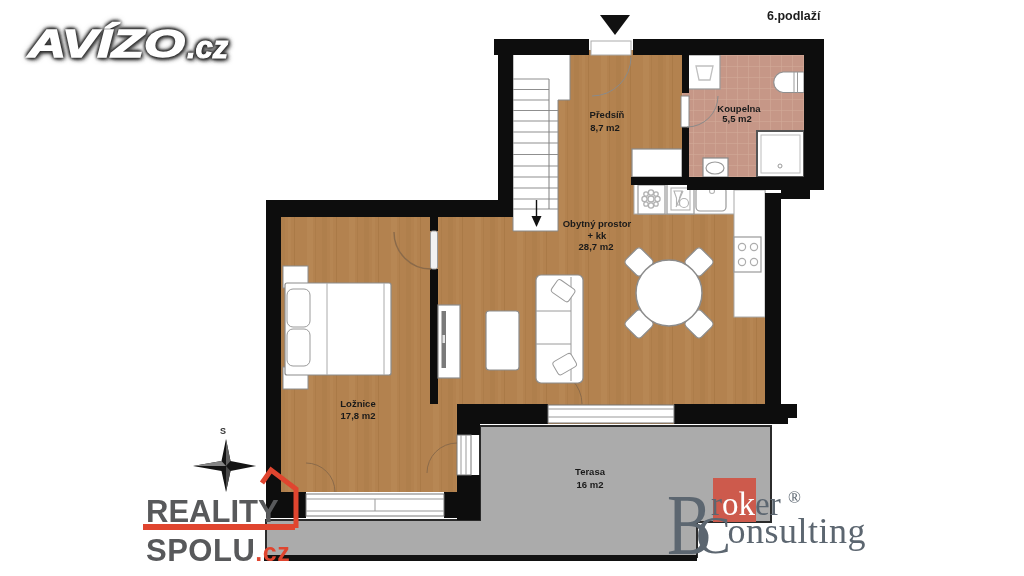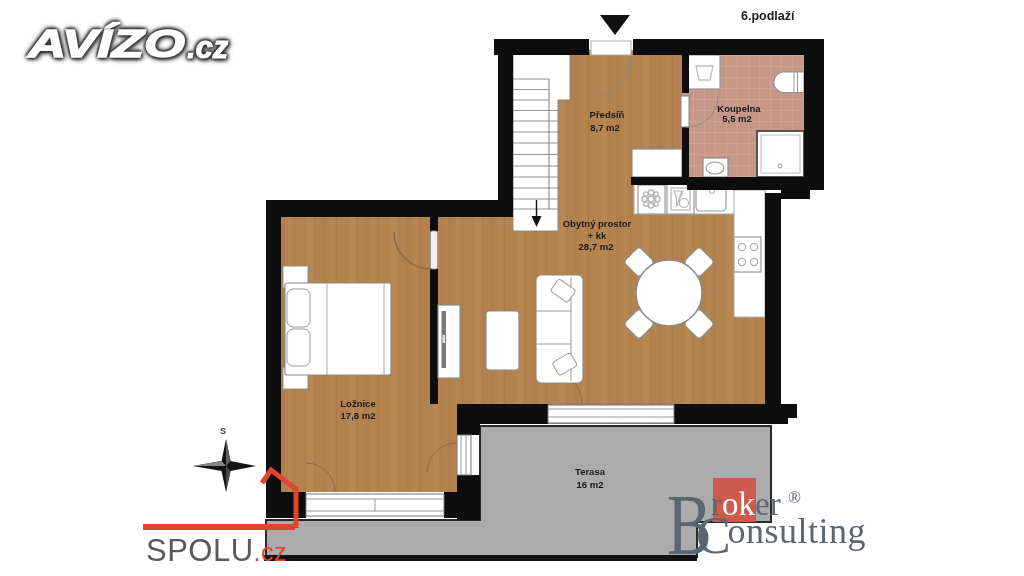--- a/index.html
+++ b/index.html
@@ -237,36 +237,37 @@
 <text x="358" y="419">17,8 m2</text>
 
 <text x="590" y="475">Terasa</text>
 <text x="590" y="488">16 m2</text>
 </g>
 </svg>
 
 <div class="abs" style="left:28px;top:24px;font-weight:bold;font-style:italic;font-size:39px;line-height:1;color:#ffffff;-webkit-text-stroke:1.5px #ffffff;text-shadow:0 0 1px #2c2c2c,0 0 2px #2c2c2c,0 0 2px #303030,0 0 3px #303030,0 0 3px #333,0 0 3px #383838,0 0 4px #3a3a3a,0 0 4px #3a3a3a,0 0 5px #454545,0 0 5px #454545,2px 2px 5px #555,0 0 6px #4e4e4e;white-space:nowrap;transform:scaleX(1.35);transform-origin:0 0">AVÍZO</div>
 <div class="abs" style="left:187px;top:31.5px;font-weight:bold;font-style:italic;font-size:31px;line-height:1;color:#ffffff;-webkit-text-stroke:1px #ffffff;text-shadow:0 0 1px #2c2c2c,0 0 2px #2c2c2c,0 0 2px #303030,0 0 3px #303030,0 0 3px #333,0 0 3px #383838,0 0 4px #3a3a3a,0 0 4px #3a3a3a,0 0 5px #454545,0 0 5px #454545,2px 2px 5px #555,0 0 6px #4e4e4e;white-space:nowrap">.cz</div>
 
-<div class="abs" style="left:741px;top:9px;font-weight:bold;font-size:12.5px;color:#1c1c1c">6.podlaží</div>
+<div class="abs" style="left:767px;top:9px;font-weight:bold;font-size:12.5px;color:#1c1c1c">6.podlaží</div>
 
 <div class="abs" style="left:140px;top:420px;width:180px;height:150px">
 <svg width="180" height="150" viewBox="0 0 180 150">
 
 <text x="83" y="14" font-family="Liberation Sans, sans-serif" font-size="9" font-weight="bold" fill="#333333" text-anchor="middle">S</text>
 <polygon points="86,19 90.5,41 116,46 90.5,51 86,72 81.5,51 53,46 81.5,41" fill="#141414"></polygon>
 <polygon points="86,19 90.5,41 86,46" fill="#606060"></polygon>
 <polygon points="53,46 81.5,41 86,46" fill="#858585"></polygon>
 <polygon points="86,72 86,46 90.5,51" fill="#4a4a4a"></polygon>
 </svg>
 
+<div class="abs" style="left:6px;top:74px;font-size:31px;font-weight:bold;color:#58595b;letter-spacing:0px">REALITY</div>
 
 <div class="abs" style="left:3px;top:104px;width:152px;height:6px;background:#e0452f"></div>
 
-<div class="abs" style="left:6px;top:113px;font-size:31px;font-weight:normal;color:#58595b;letter-spacing:0.5px;white-space:nowrap">SPOLU<span style="color:#e0452f;font-size:25px">.cz</span></div>
+<div class="abs" style="left:6px;top:113px;font-size:31px;font-weight:bold;color:#58595b;letter-spacing:0.5px;white-space:nowrap">SPOLU<span style="color:#e0452f;font-size:25px">.cz</span></div>
 </div>
 
 <svg class="abs" style="left:250px;top:460px" width="55" height="75" viewBox="0 0 55 75">
 <polyline points="12,23 21,10 46,29 46,68" fill="none" stroke="#e0452f" stroke-width="5"></polyline>
 </svg>
 
 <div class="abs" style="left:660px;top:470px;width:240px;height:100px;font-family:'Liberation Serif',serif;color:#5c6670">
 
 <div class="abs" style="left:53px;top:8px;width:43px;height:44px;background:#cd5a4c"></div>
 

